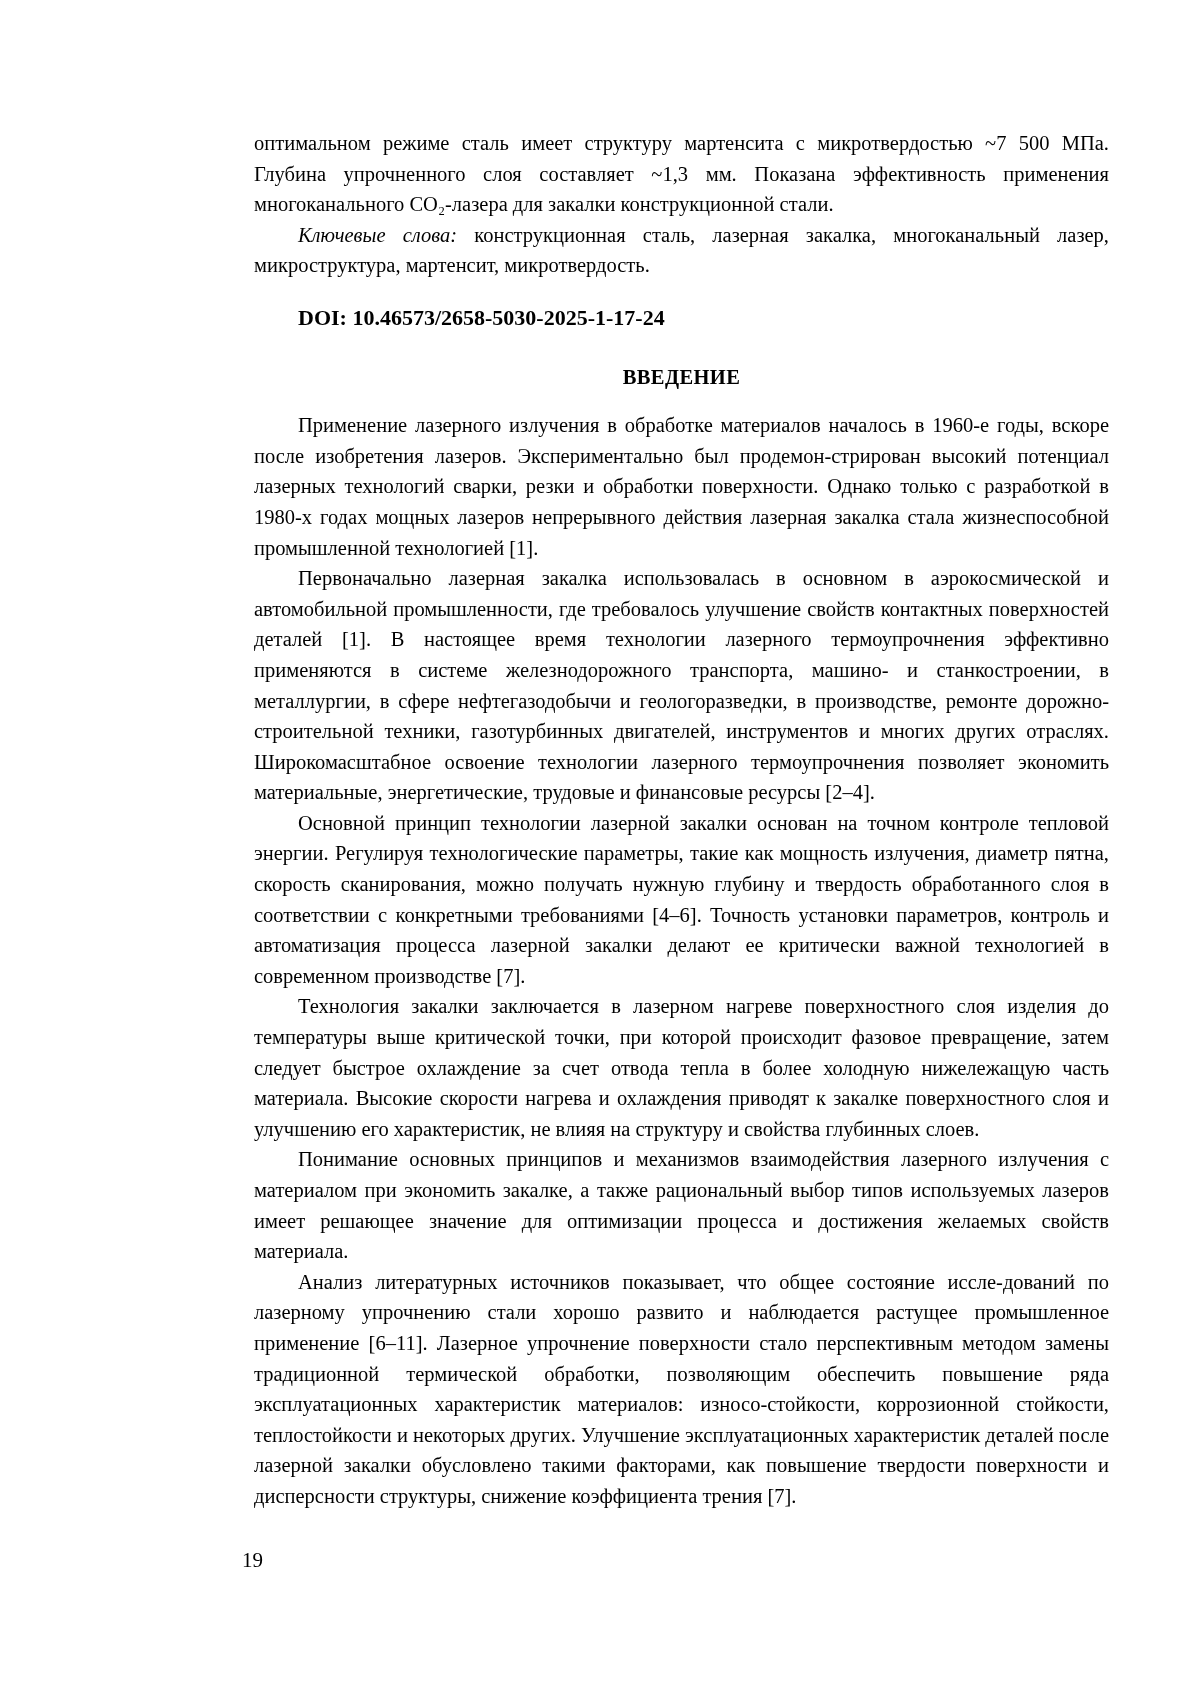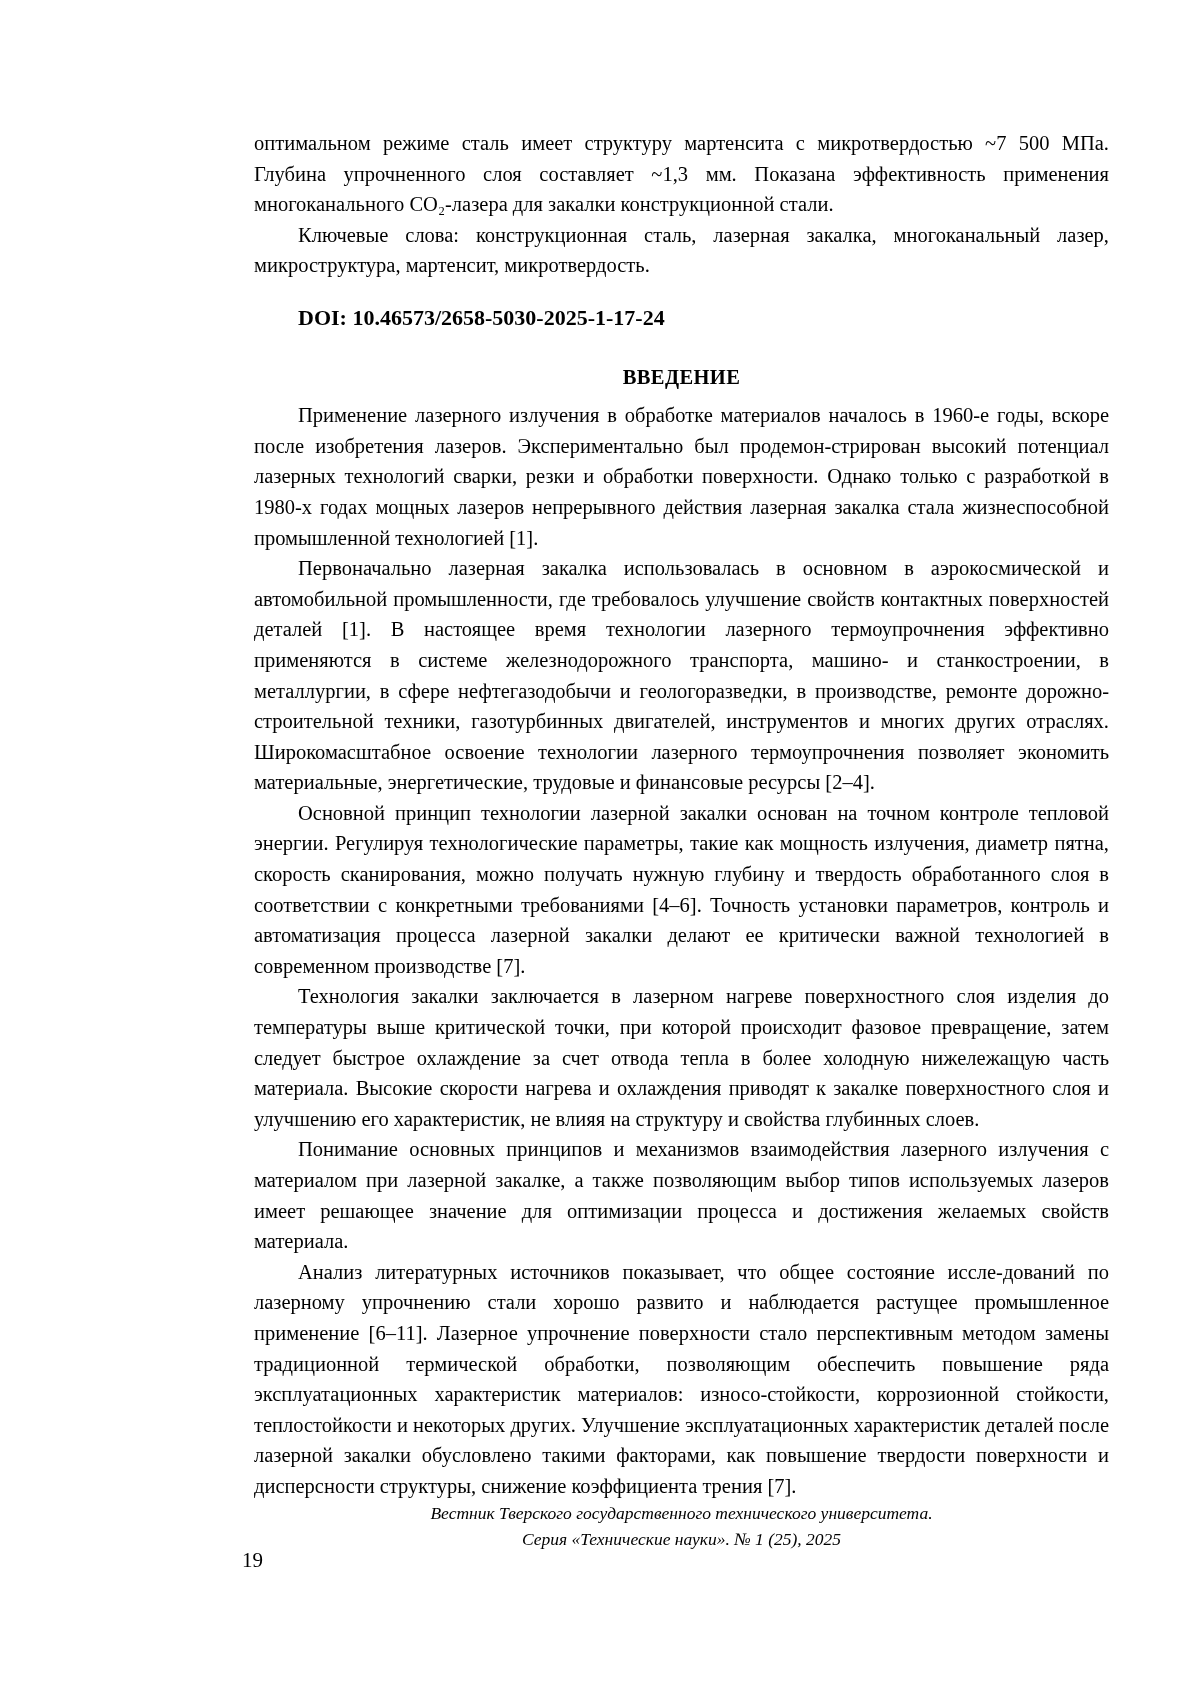--- a/index.html
+++ b/index.html
@@ -31,33 +31,34 @@
     text-justify: inter-word;
     hyphens: manual;
   }
   .indent {
     text-indent: 44px;
   }
   .abstract-tail {
     text-indent: 0;
   }
   .kw-label {
+    font-style: italic;
     margin-top: 40px;
   }
   .doi {
     margin-top: 22px;
     font-weight: bold;
     text-indent: 44px;
     text-align: left;
     font-size: 22px;
     line-height: 30.6px;
   }
   .section-heading {
     margin-top: 28px;
-    margin-bottom: 8px;
+    margin-bottom: 18px;
     text-align: center;
     font-weight: bold;
     font-size: 20.5px;
     line-height: 30.6px;
     letter-spacing: 0.4px;
   }
   .footer {
     position: absolute;
     left: 138px;
     top: 1500px;
@@ -86,25 +87,21 @@
     <p class="indent"><span class="kw-label">Ключевые слова:</span><span> конструкционная сталь, лазерная закалка, многоканальный лазер, микроструктура, мартенсит, микротвердость.</span></p>
 
     <div class="doi">DOI: 10.46573/2658-5030-2025-1-17-24</div>
 
     <div class="section-heading">ВВЕДЕНИЕ</div>
 
     <p class="indent">Применение лазерного излучения в обработке материалов началось в 1960-е годы, вскоре после изобретения лазеров. Экспериментально был продемон-стрирован высокий потенциал лазерных технологий сварки, резки и обработки поверхности. Однако только с разработкой в 1980-х годах мощных лазеров непрерывного действия лазерная закалка стала жизнеспособной промышленной технологией [1].</p>
     <p class="indent">Первоначально лазерная закалка использовалась в основном в аэрокосмической и автомобильной промышленности, где требовалось улучшение свойств контактных поверхностей деталей [1]. В настоящее время технологии лазерного термоупрочнения эффективно применяются в системе железнодорожного транспорта, машино- и станкостроении, в металлургии, в сфере нефтегазодобычи и геологоразведки, в производстве, ремонте дорожно-строительной техники, газотурбинных двигателей, инструментов и многих других отраслях. Широкомасштабное освоение технологии лазерного термоупрочнения позволяет экономить материальные, энергетические, трудовые и финансовые ресурсы [2–4].</p>
     <p class="indent">Основной принцип технологии лазерной закалки основан на точном контроле тепловой энергии. Регулируя технологические параметры, такие как мощность излучения, диаметр пятна, скорость сканирования, можно получать нужную глубину и твердость обработанного слоя в соответствии с конкретными требованиями [4–6]. Точность установки параметров, контроль и автоматизация процесса лазерной закалки делают ее критически важной технологией в современном производстве [7].</p>
     <p class="indent">Технология закалки заключается в лазерном нагреве поверхностного слоя изделия до температуры выше критической точки, при которой происходит фазовое превращение, затем следует быстрое охлаждение за счет отвода тепла в более холодную нижележащую часть материала. Высокие скорости нагрева и охлаждения приводят к закалке поверхностного слоя и улучшению его характеристик, не влияя на структуру и свойства глубинных слоев.</p>
-    <p class="indent">Понимание основных принципов и механизмов взаимодействия лазерного излучения с материалом при лазерной закалке, а также позволяющим выбор типов используемых лазеров имеет решающее значение для оптимизации процесса и достижения желаемых свойств материала.</p>
+    <p class="indent">Понимание основных принципов и механизмов взаимодействия лазерного излучения с материалом при экономить закалке, а также рациональный выбор типов используемых лазеров имеет решающее значение для оптимизации процесса и достижения желаемых свойств материала.</p>
     <p class="indent">Анализ литературных источников показывает, что общее состояние иссле-дований по лазерному упрочнению стали хорошо развито и наблюдается растущее промышленное применение [6–11]. Лазерное упрочнение поверхности стало перспективным методом замены традиционной термической обработки, позволяющим обеспечить повышение ряда эксплуатационных характеристик материалов: износо-стойкости, коррозионной стойкости, теплостойкости и некоторых других. Улучшение эксплуатационных характеристик деталей после лазерной закалки обусловлено такими факторами, как повышение твердости поверхности и дисперсности структуры, снижение коэффициента трения [7].</p>
 
   </div>
 
-  <div class="footer">
-    <div>Вестник Тверского государственного технического университета.</div>
-    <div>Серия «Технические науки». № 1 (25), 2025</div>
-  </div>
 
   <div class="page-number">19</div>
 
 </div>
 
 </body></html>

